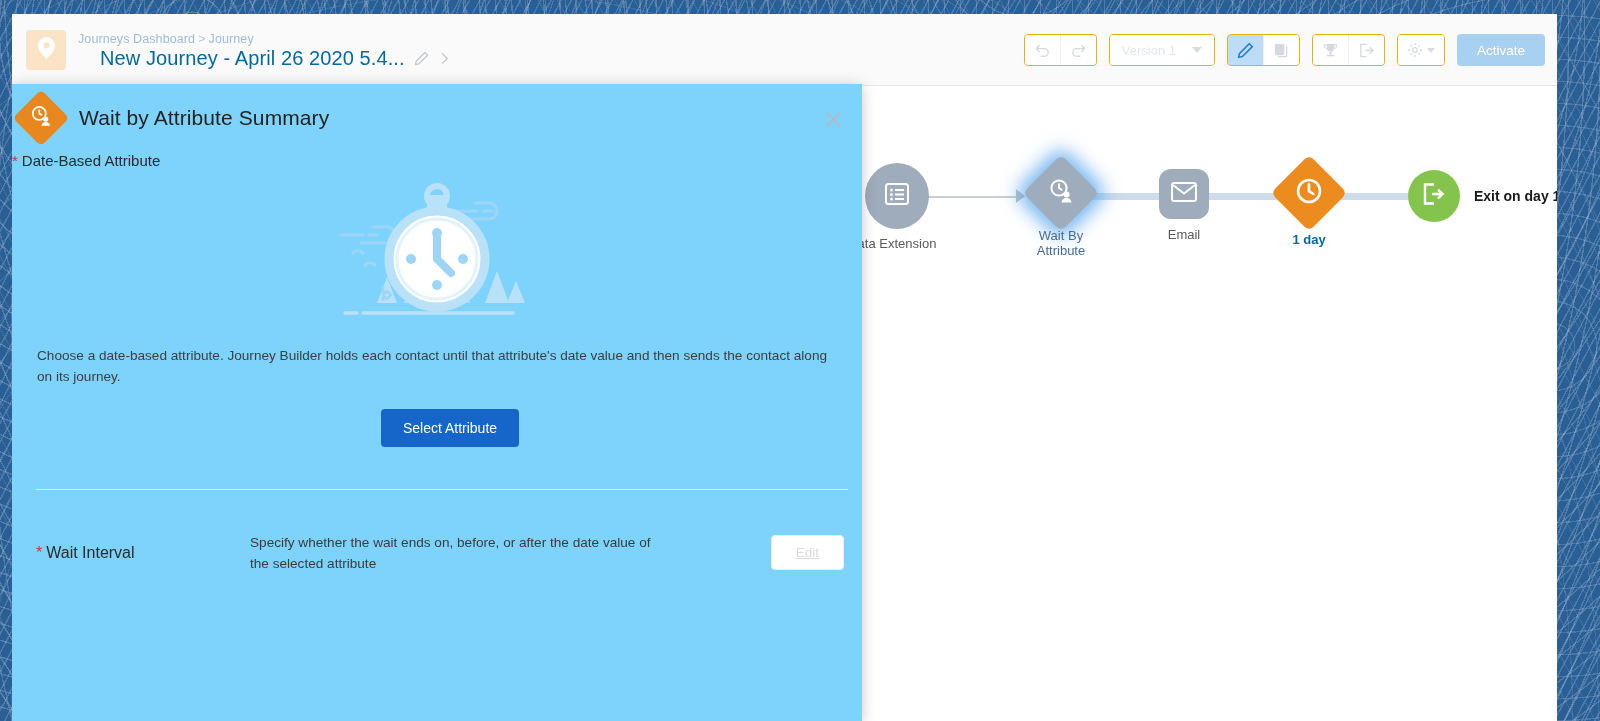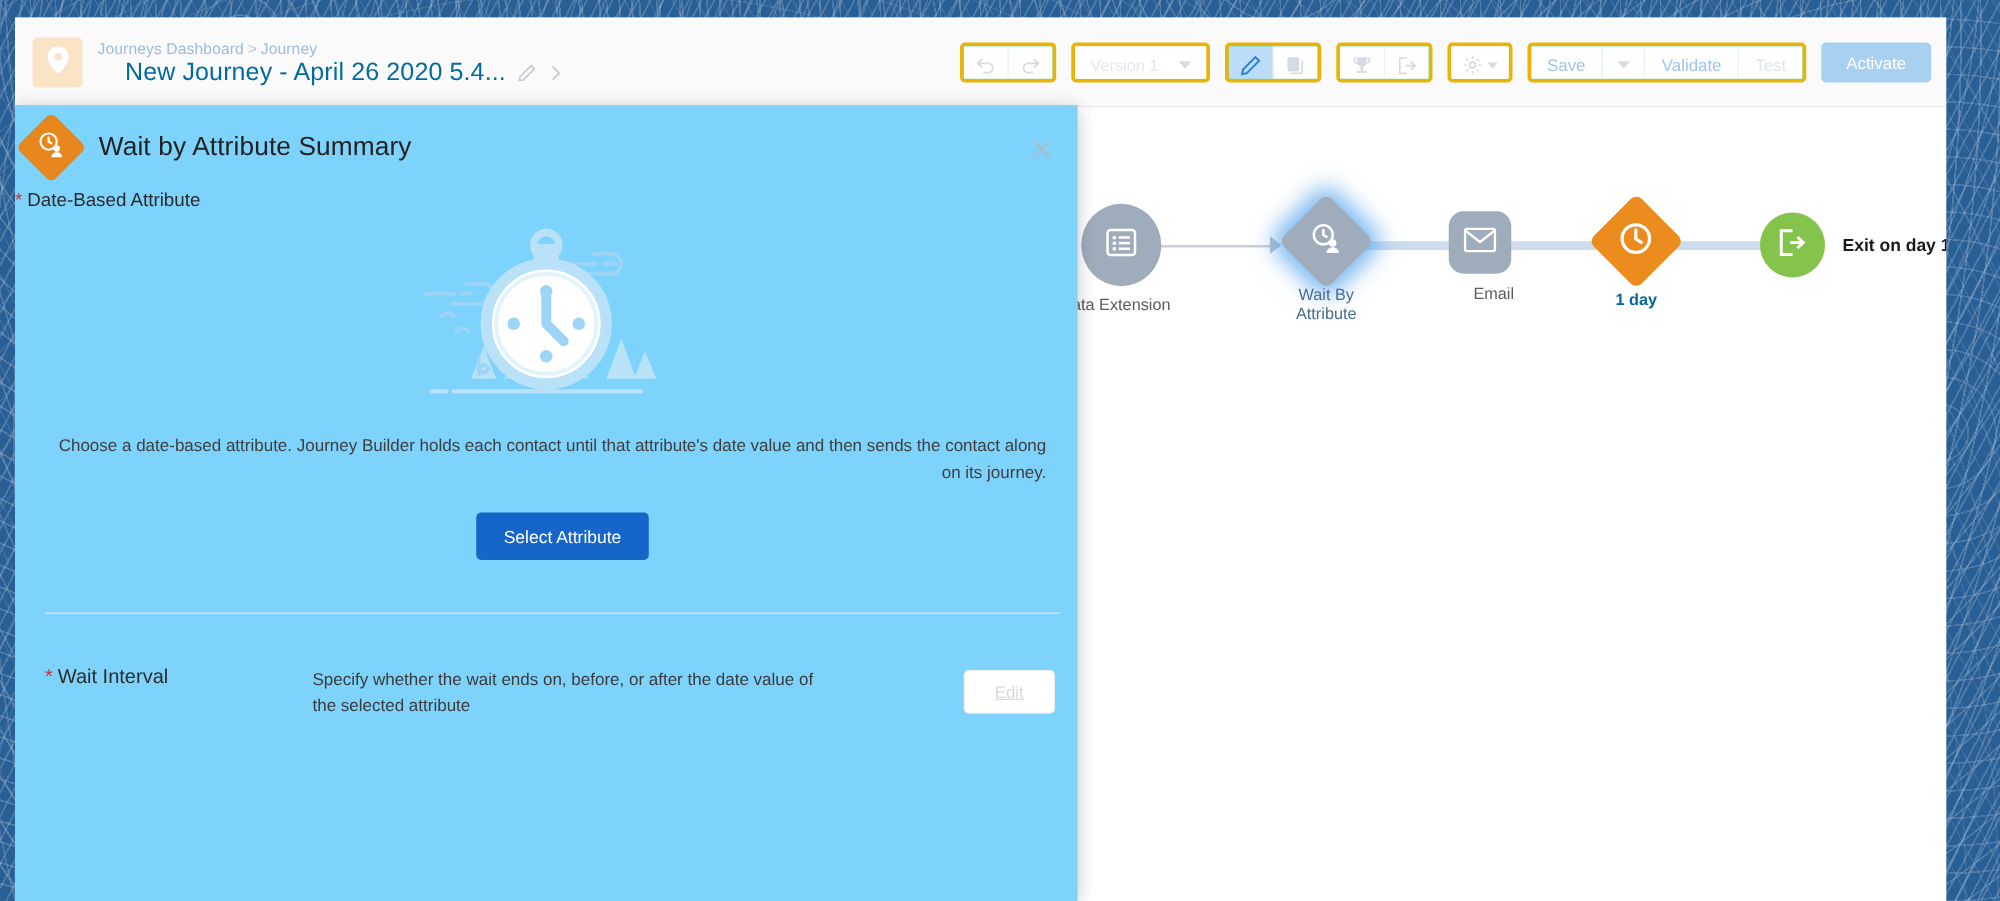--- a/index.html
+++ b/index.html
@@ -100,25 +100,26 @@
   }
 
   
   .toolbar {
     position: absolute;
     right: 12px; top: 20px;
     display: flex; align-items: center; gap: 12px;
   }
   .btn-group {
     display: flex;
-    border: 3px solid #eab308;
+    border: 1px solid #eab308;
     border-radius: 4px;
-    background: #5eead4;
+    background: #f0abfc;
     overflow: hidden;
     height: 32px;
+    align-items: center;
   }
   .tb-btn {
     min-width: 34px; height: 30px;
     display: flex; align-items: center; justify-content: center;
     background: #fff;
     border: none;
     border-right: 1px solid #eceff3;
     color: #d5dae0;
     font-size: 13px;
     padding: 0 9px;
@@ -245,21 +246,21 @@
   }
   .req-star { color: #c23934; margin-right: 4px; }
 
   .illus-wrap {
     display: flex; justify-content: center;
     margin-top: 8px;
   }
   .helper-text {
     width: 800px;
     margin: 14px auto 0;
-    text-align: right;
+    text-align: left;
     font-size: 13.6px;
     color: #3e3e3e;
     line-height: 21px;
   }
   .select-attr-wrap { display: flex; justify-content: center; margin-top: 22px; }
   .btn-primary {
     background: #1566c8;
     color: #fff;
     border: none;
     border-radius: 4px;
@@ -267,21 +268,21 @@
     font-size: 14px;
     cursor: pointer;
     margin-left: 26px;
   }
   .divider {
     height: 1px;
     background: #e6e7e9;
     margin: 42px 14px 0 24px;
   }
   .wait-row {
-    display: flex; align-items: flex-start;
+    display: flex; align-items: center;
     margin-top: 42px;
     padding: 0 18px 0 24px;
   }
   .wait-label {
     width: 214px; flex: 0 0 214px;
     font-size: 16px; color: #2b2b2b;
   }
   .wait-desc {
     flex: 1;
     font-size: 13.6px; color: #3b3b3b;
@@ -405,28 +406,20 @@
           <svg width="16" height="16" viewBox="0 0 18 18">
               <circle cx="9" cy="9" r="2.6" fill="none" stroke="currentColor" stroke-width="1.5"></circle>
               <g stroke="currentColor" stroke-width="1.5">
                 <path d="M9 1.2v2.4M9 14.4v2.4M1.2 9h2.4M14.4 9h2.4M3.5 3.5l1.7 1.7M12.8 12.8l1.7 1.7M14.5 3.5l-1.7 1.7M5.2 12.8l-1.7 1.7"></path>
               </g>
             </svg>
           <span class="caret-dn" style="margin-left:4px;border-top-width:5px;border-left-width:4px;border-right-width:4px"></span>
         </button>
       </div>
 
-      <div class="btn-group">
-        <button class="tb-btn text">Save</button>
-        <button class="tb-btn">
-          <span class="caret-dn"></span>
-        </button>
-        <button class="tb-btn text">Validate</button>
-        <button class="tb-btn text dim">Test</button>
-      </div>
 
       <button class="btn-activate">Activate</button>
     </div>
   </div>
 
   <div id="canvas">
 
     <div class="connector thin" style="left:912px; top:110px; width:100px;"></div>
     <div class="arrowhead" style="left:1004px; top:103px;"></div>
     <div class="connector" style="left:1076px; top:107px; width:86px;"></div>
@@ -469,21 +462,21 @@
 
     <div class="node" style="left:1147px; top:83px;">
       <div class="sq-node rr">
         <span>
           <svg width="26" height="20" viewBox="0 0 26 20">
               <rect x="1" y="1" width="24" height="18" rx="2" fill="none" stroke="#fff" stroke-width="2"></rect>
               <path d="M2 3l11 8.5L24 3" fill="none" stroke="#fff" stroke-width="2"></path>
             </svg>
         </span>
       </div>
-      <div class="node-label" style="top:58px; color:#5b5b5b;margin-left:11px;">Email</div>
+      <div class="node-label" style="top:58px; color:#5b5b5b;">Email</div>
     </div>
 
     <div class="node" style="left:1270px; top:80px;">
       <div class="diamond orange">
         <span>
           <svg width="28" height="28" viewBox="0 0 28 28">
               <circle cx="14" cy="14" r="11" fill="none" stroke="#fff" stroke-width="2.6"></circle>
               <path d="M14 7v7.2l4.4 2.8" fill="none" stroke="#fff" stroke-width="2.6" stroke-linecap="round"></path>
             </svg>
         </span>

